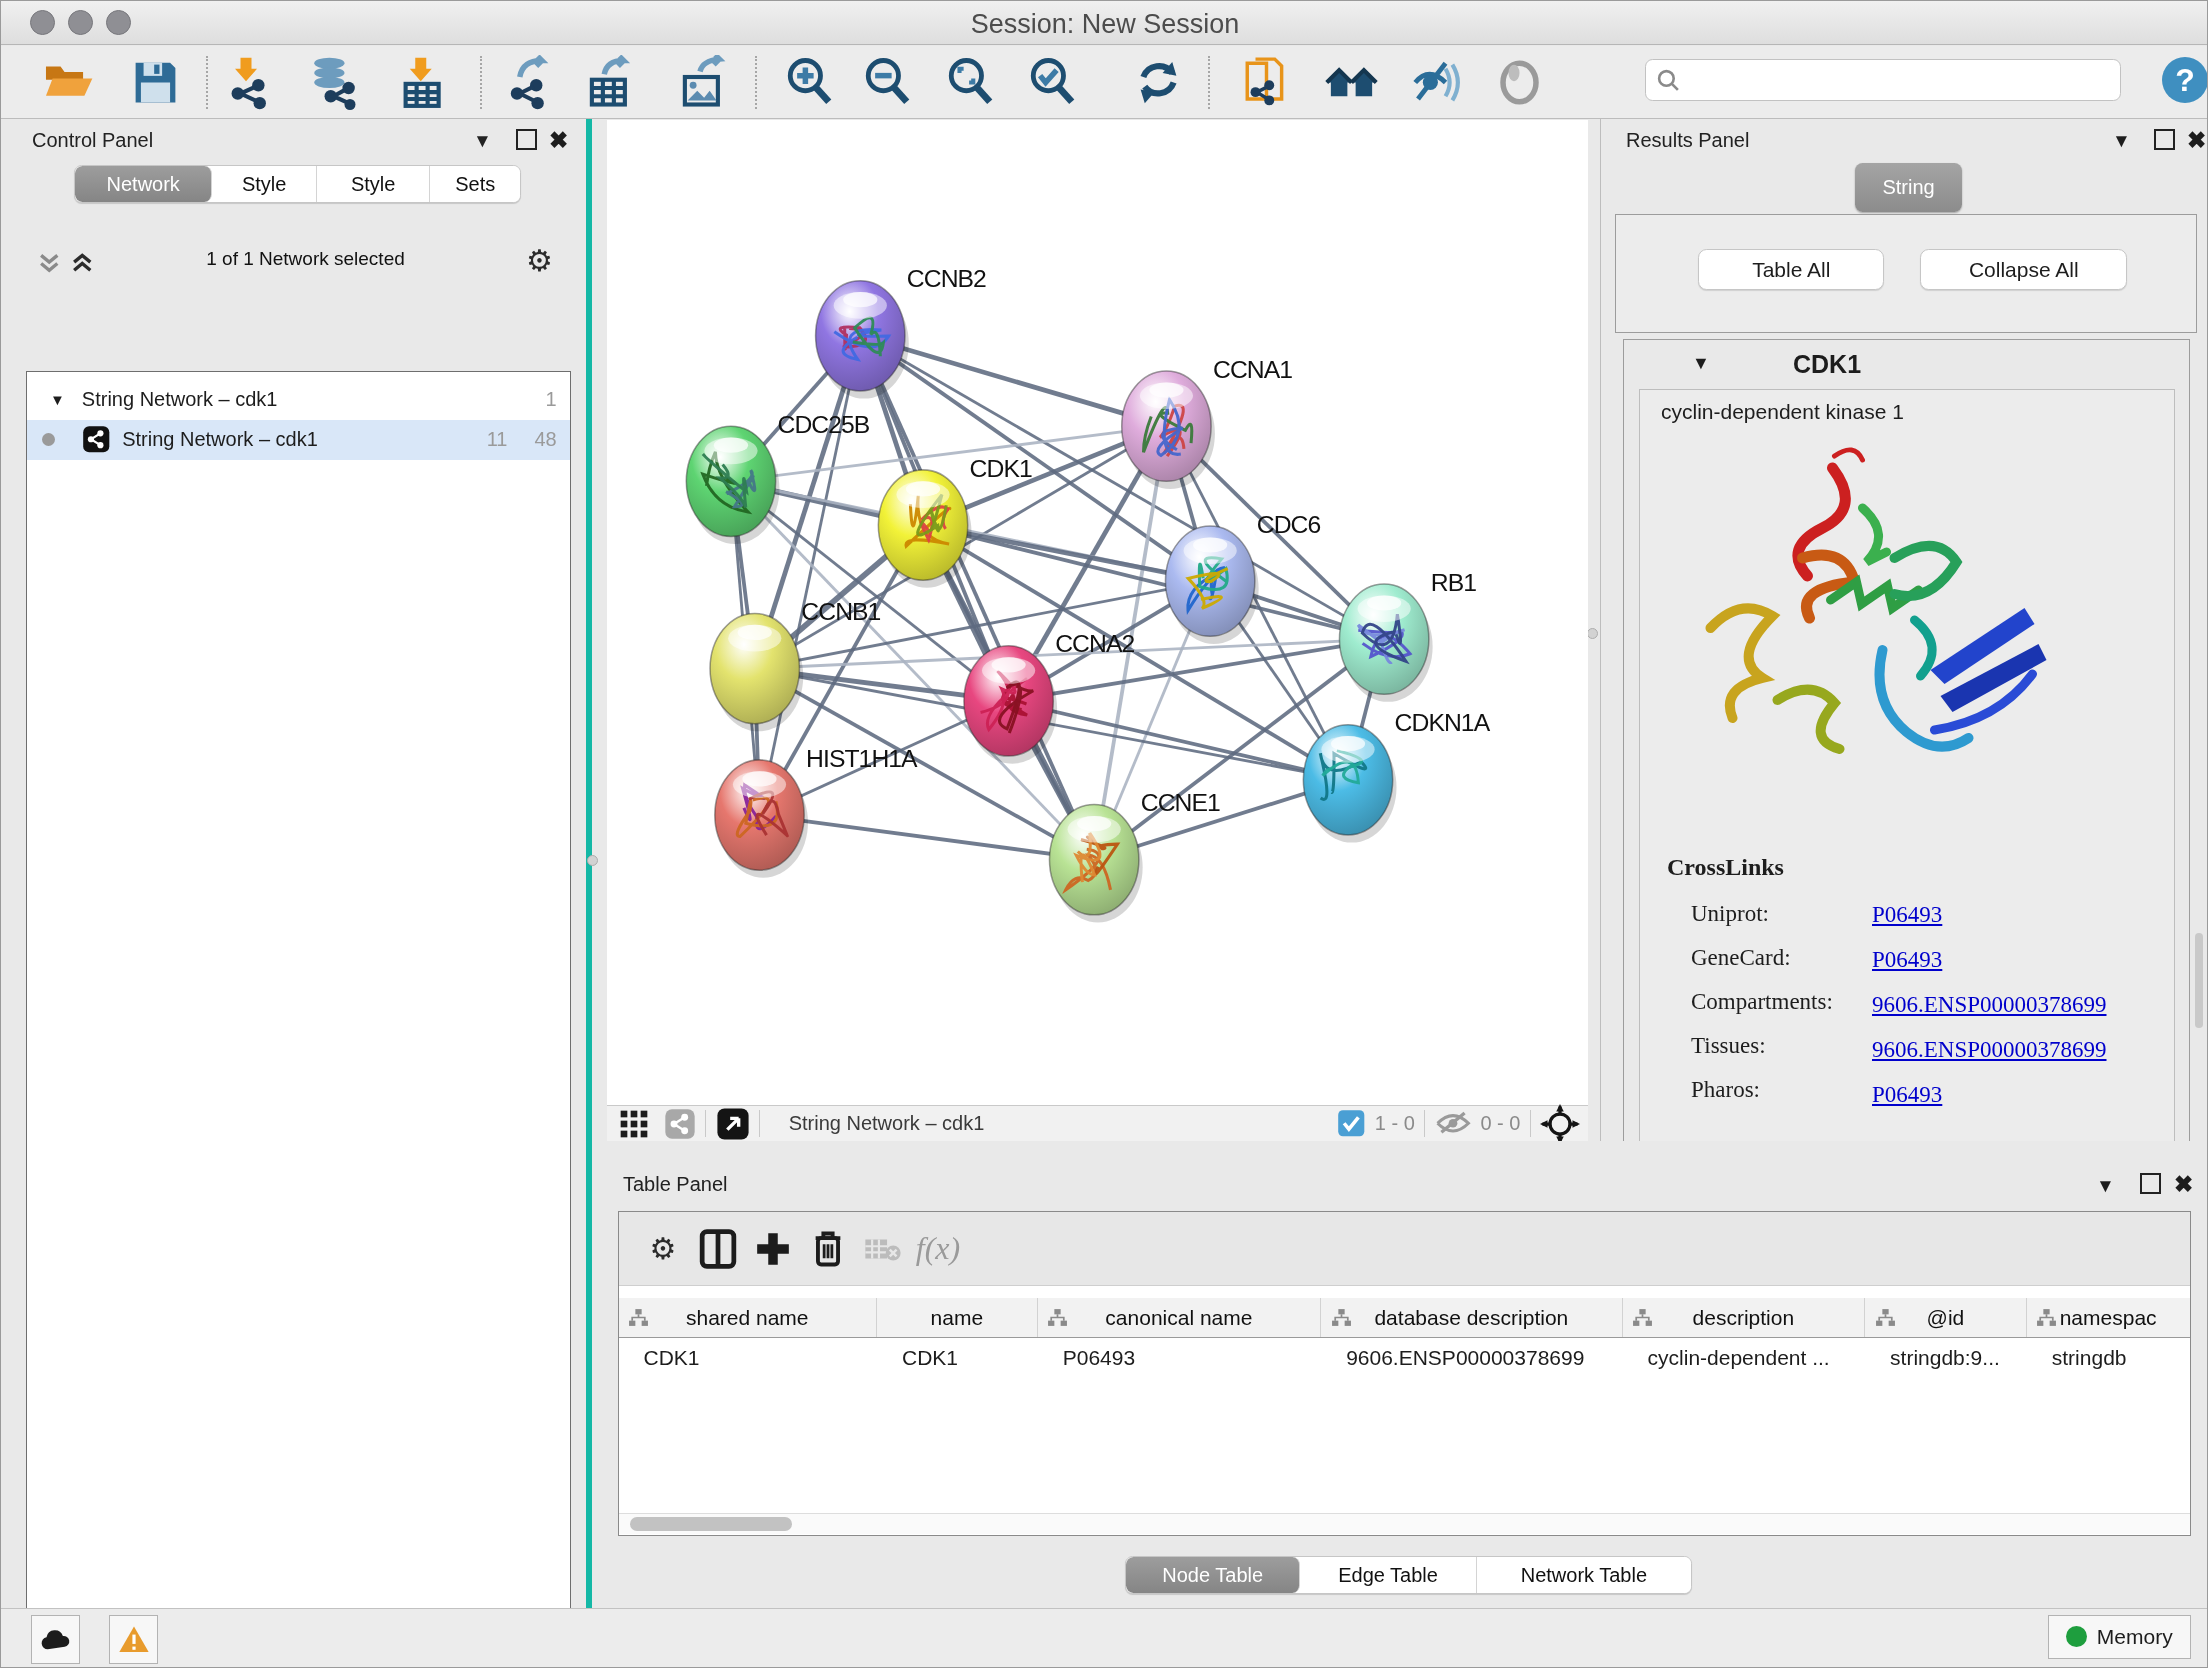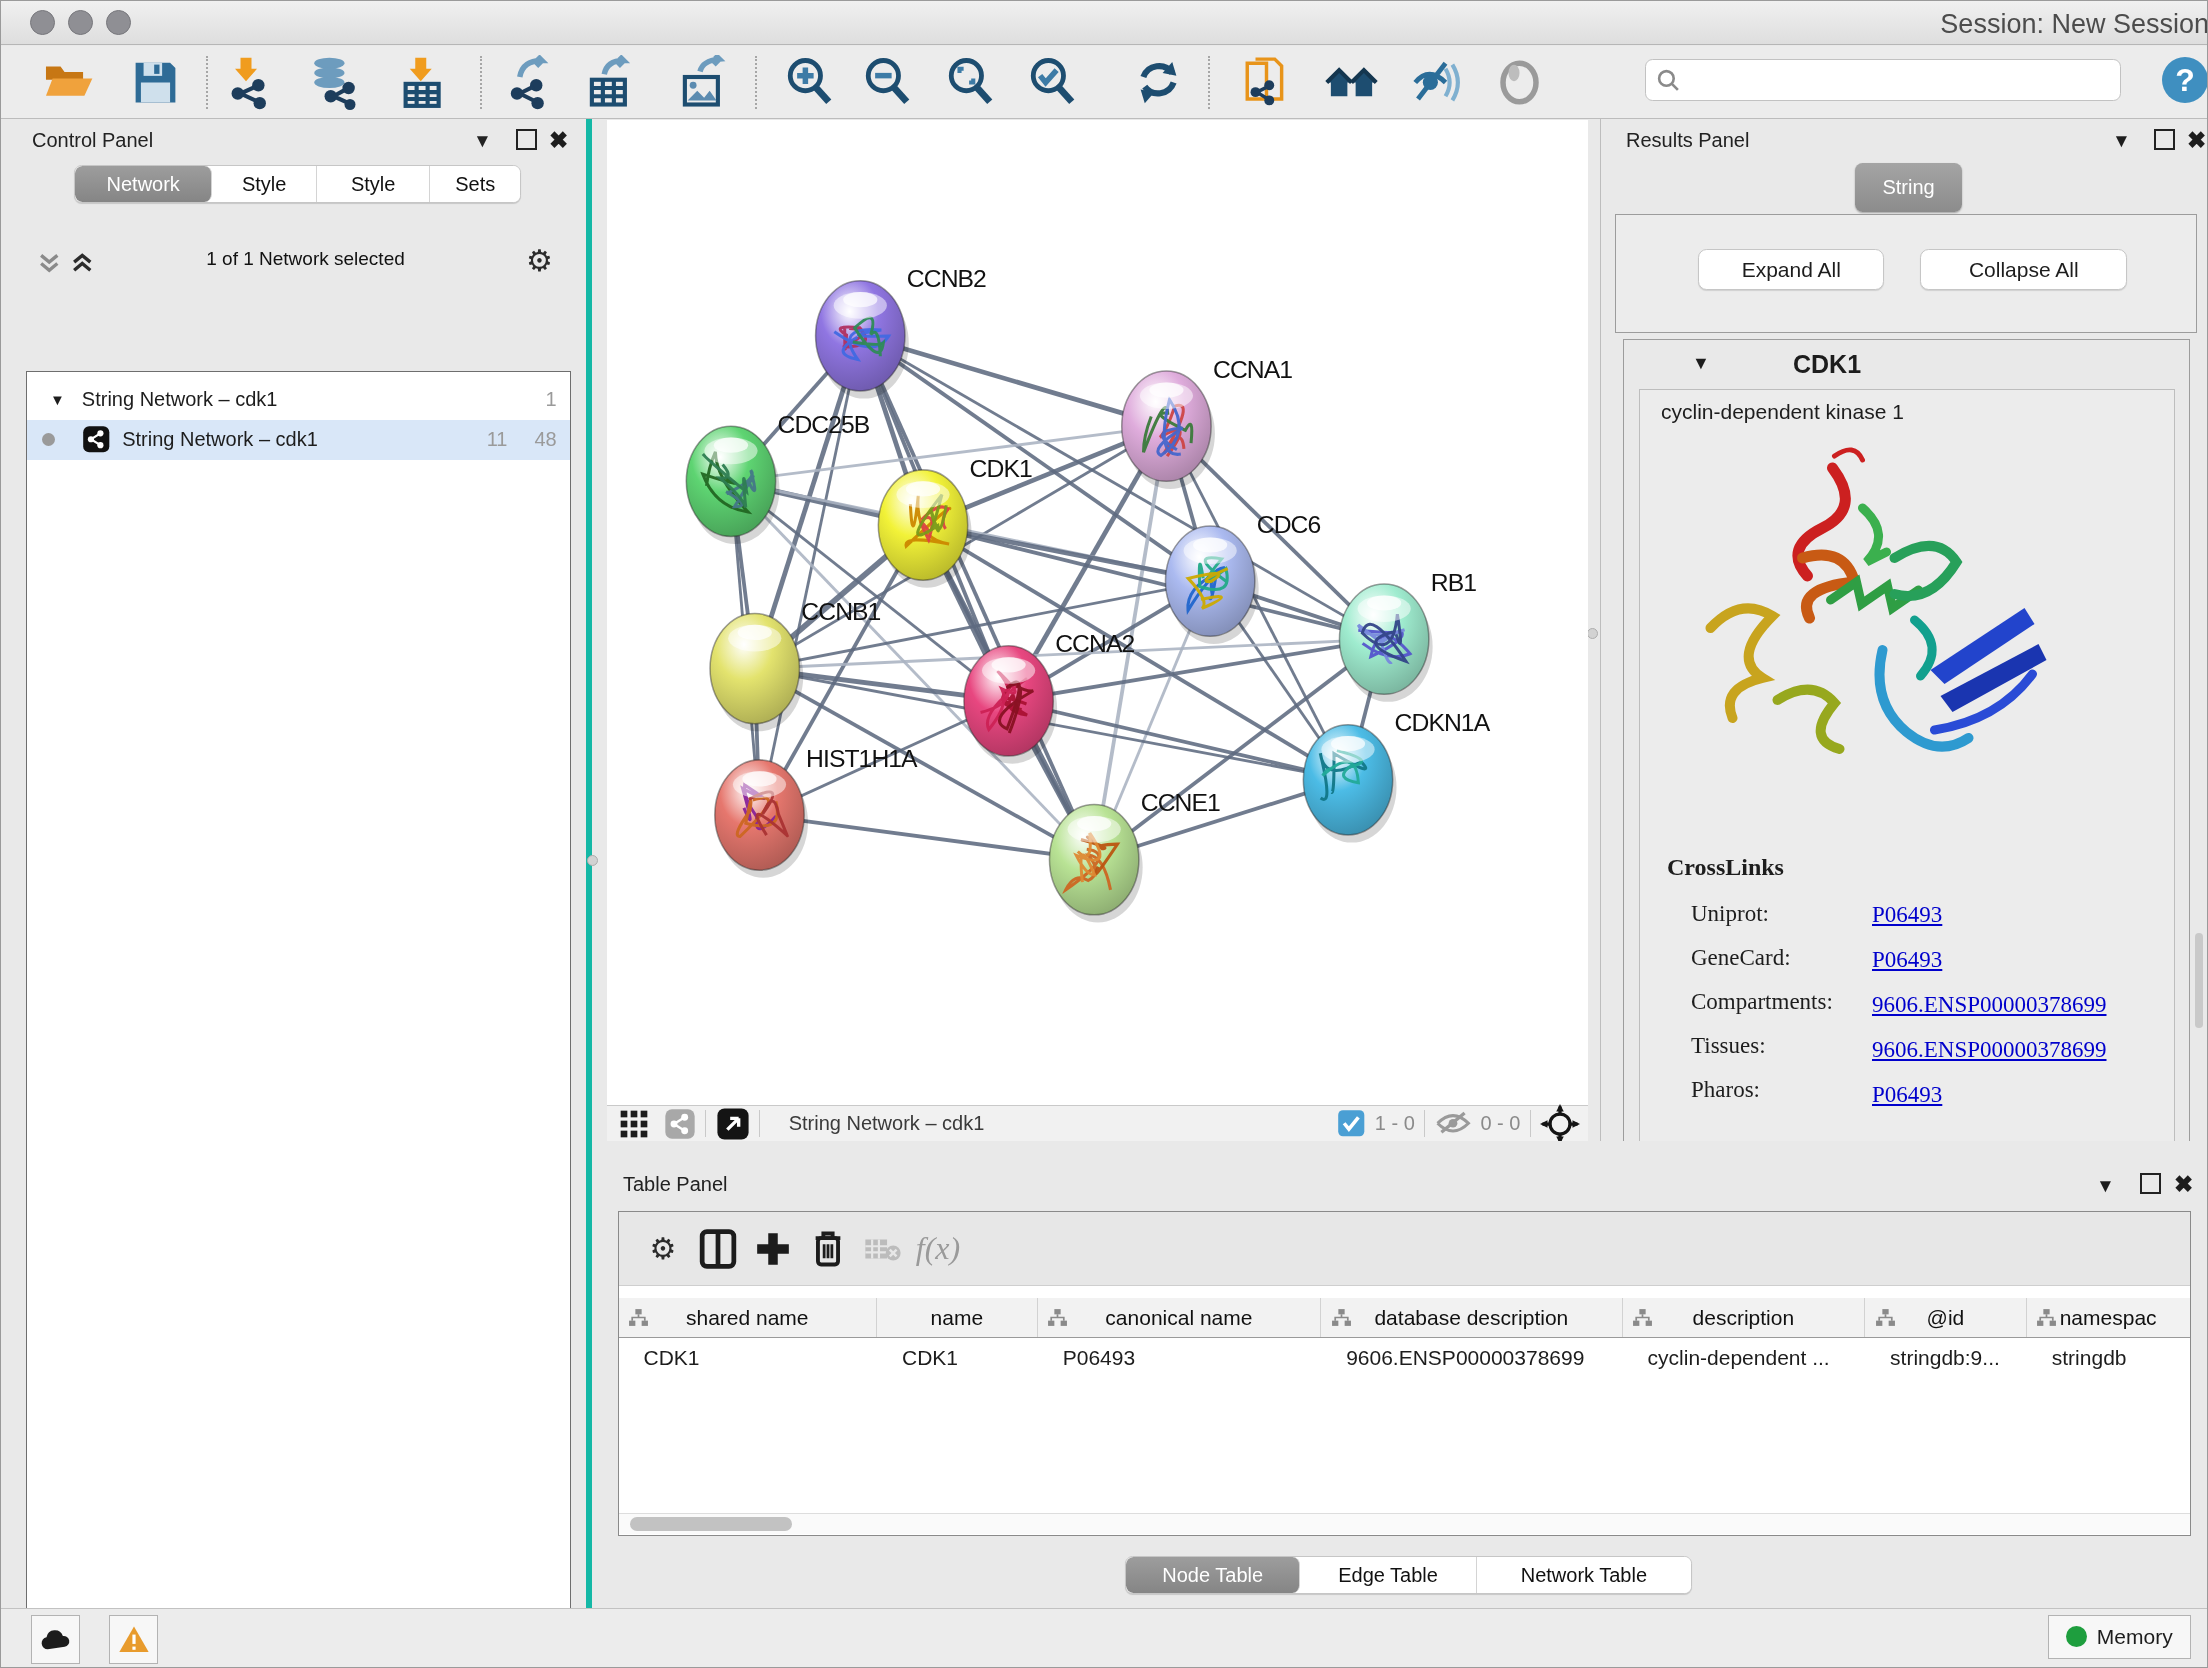--- a/index.html
+++ b/index.html
@@ -5,21 +5,21 @@
   html,body{margin:0;padding:0;background:#d8d8d8;}
   *{box-sizing:border-box;}
   #win{position:relative;width:2208px;height:1668px;background:#e9e9e9;
        font-family:"Liberation Sans",sans-serif;color:#1d1d1d;overflow:hidden;
        border:1px solid #9a9a9a;}
   .abs{position:absolute;}
   
   #titlebar{left:0;top:0;width:2208px;height:44px;
     background:linear-gradient(#f0f0f0,#dedede);border-bottom:1px solid #b6b6b6;}
   .light{width:25px;height:25px;border-radius:50%;background:#8f8f94;border:1px solid #77777c;top:8.6px;}
-  #title-text{width:100%;text-align:right;top:7.6px;font-size:27px;color:#4c4c4c;}
+  #title-text{width:100%;text-align:center;top:7.6px;font-size:27px;color:#4c4c4c;}
   
   #toolbar{left:0;top:45px;width:2208px;height:73px;background:#ececec;border-bottom:1px solid #bcbcbc;}
   .tbtn{width:61px;height:61px;top:5.7px;display:flex;align-items:center;justify-content:center;cursor:pointer;}
   .tsep{top:9.5px;width:0;height:53px;border-left:2.9px dotted #a6a6a6;}
   #search-wrap{left:1644px;top:13.3px;width:476px;height:42px;background:#fff;border:1.9px solid #c2c2c2;
     border-radius:7.6px;display:flex;align-items:center;padding:0 9.5px;}
   #search-wrap input{border:none;outline:none;font-size:21px;flex:1;margin-left:7.6px;font-family:"Liberation Sans",sans-serif;background:transparent;}
   #help-btn{left:2161px;top:11.4px;width:46px;height:46px;border-radius:50%;background:#3f8fc0;color:#fff;
     font-size:32px;font-weight:bold;display:flex;align-items:center;justify-content:center;}
   
@@ -607,21 +607,21 @@
 
   <div id="results-panel" class="abs">
     <div class="abs panel-title" style="left:25px;top:9.5px">Results Panel</div>
     <div class="abs" style="left:511px;top:11.4px;font-size:19px">▼</div>
     <div class="abs" style="left:553px;top:9.5px;width:21px;height:21px;border:2.9px solid #222"></div>
     <div class="abs" style="left:586px;top:7.6px;font-size:23px;font-weight:bold">✖</div>
 
     <div class="abs" style="left:254px;top:44px;width:107px;padding:13px 0;text-align:center;background:linear-gradient(#a4a4a4,#8c8c8c);color:#fff;font-size:20px;border-radius:7.6px;box-shadow:0 1px 1.9px rgba(0,0,0,.3)">String</div>
 
     <div class="rbox abs" style="left:14.3px;top:95px;width:582px;height:119px">
-      <div class="rbtn abs" style="left:82px;top:34px;width:186px">Expand All</div>
+      <div class="rbtn abs" style="left:82px;top:34px;width:186px">Table All</div>
       <div class="rbtn abs" style="left:304px;top:34px;width:207px">Collapse All</div>
     </div>
 
     <div class="rbox abs" style="left:22px;top:220px;width:567px;height:832px;background:#e9e9e9">
       <div class="abs" style="left:68px;top:13.3px;font-size:18px">▼</div>
       <div class="abs" style="left:169px;top:9.5px;font-size:25px;font-weight:bold">CDK1</div>
       <div class="abs" style="left:15px;top:49px;width:536px;height:767px;border:1px solid #bdbdbd;background:#ececec">
         <div class="abs" style="left:21px;top:9.5px;font-size:21px">cyclin-dependent kinase 1</div>
 
         <svg class="abs" style="left:38px;top:48px" width="399" height="380" viewBox="0 0 390 380">

